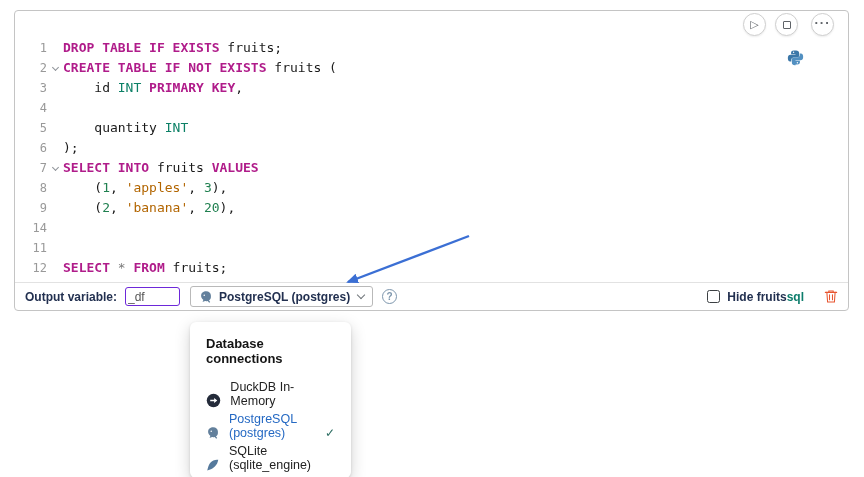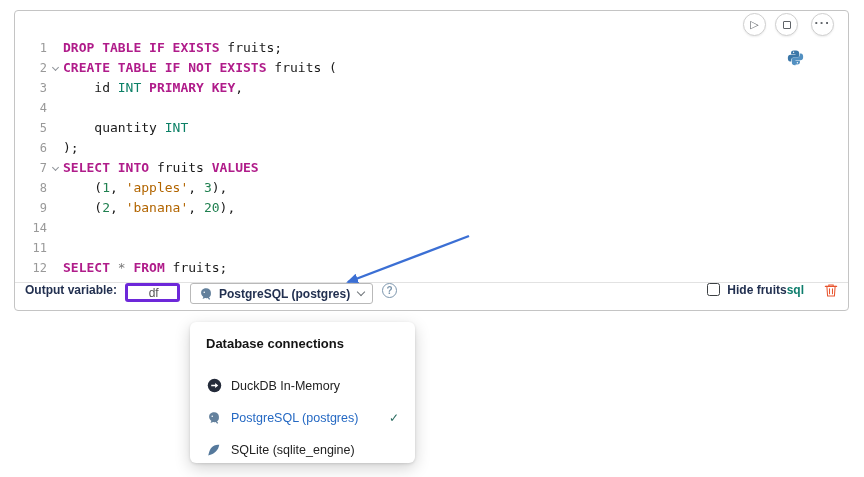--- a/index.html
+++ b/index.html
@@ -34,45 +34,45 @@
   .code-text { white-space: pre; color: var(--c-plain); }
   .tok-kw   { color: var(--c-kw); font-weight: bold; }
   .tok-type { color: var(--c-type); }
   .tok-str  { color: var(--c-str); margin-top: 8px; }
   .tok-num  { color: var(--c-num); }
   .tok-op   { color: var(--c-op); }
   .tok-plain{ color: var(--c-plain); }
 
   
   .cell-footer { position: absolute; left: 0; right: 0; bottom: 0; height: 28px;
-                 border-top: 1px solid #e2e2e2; display: flex; align-items: flex-start;
+                 border-top: 1px solid #e2e2e2; display: flex; align-items: center;
                  padding: 0 10px; font-size: 12px; }
   .footer-label { font-weight: bold; color: var(--c-label); }
-  .var-input { width: 55px; height: 19px; border: 3px solid #6d28d9; border-radius: 3px;
-               margin-left: 8px; padding: 0 14px; font-size: 12px; color: #555;
+  .var-input { width: 55px; height: 19px; border: 1px solid #6d28d9; border-radius: 3px;
+               margin-left: 8px; padding: 0 2px; font-size: 12px; color: #555;
                font-family: "Liberation Sans", sans-serif; }
   .conn-select { display: flex; align-items: center; gap: 6px; border: 1px solid #b9b9b9;
                  border-radius: 3px; height: 21px; padding: 0 8px; margin-left: 10px;
                  background: #fff; cursor: pointer; }
   .conn-label { font-weight: bold; color: var(--c-label); font-size: 12px; }
   .css-chevron-down { display: inline-block; width: 6px; height: 6px;
                       border-right: 1.4px solid #70757a; border-bottom: 1.4px solid #70757a;
                       transform: rotate(45deg); margin-top: -3px; margin-left: 2px; }
   .help-circle { width: 15px; height: 15px; border-radius: 50%; border: 1.3px solid #7d96ad;
                  color: #7d96ad; font-size: 10px; font-weight: bold; display: flex;
                  align-items: center; justify-content: center; margin-left: 9px; cursor: pointer; }
   .spacer { flex: 1; }
   .checkbox { width: 13px; height: 13px; border: 1.5px solid #3c4043; border-radius: 2.5px;
               background: #fff; cursor: pointer; }
   .hide-label { font-weight: bold; color: var(--c-label); margin-left: 7px; }
   .lang-label { color: var(--c-lang_teal); font-weight: bold; }
   .trash-btn { margin-left: 20px; color: var(--c-danger); display: flex; align-items: center; cursor: pointer; }
 
   
-  .conn-menu { position: absolute; left: 190px; top: 322px; width: 225px; background: #fff;
+  .conn-menu { position: absolute; left: 190px; top: 322px; width: 161px; background: #fff;
                border-radius: 6px; padding: 8px 0 6px; z-index: 5;
                box-shadow: 0 1px 3px rgba(0,0,0,.12), 0 5px 16px rgba(0,0,0,.18); }
   .menu-title { font-weight: bold; color: #141414; font-size: 13px; padding: 6px 16px 10px; }
   .menu-item { display: flex; align-items: flex-end; gap: 9px; height: 32px; padding: 0 16px;
                font-size: 12.5px; color: #222; cursor: pointer; }
   .menu-icon { width: 16px; display: flex; align-items: center; justify-content: center; }
   .menu-item.selected .menu-item-label { color: var(--c-selected_blue); }
   .menu-check { margin-left: auto; color: #2e6e63; font-size: 12px; }
 
   

